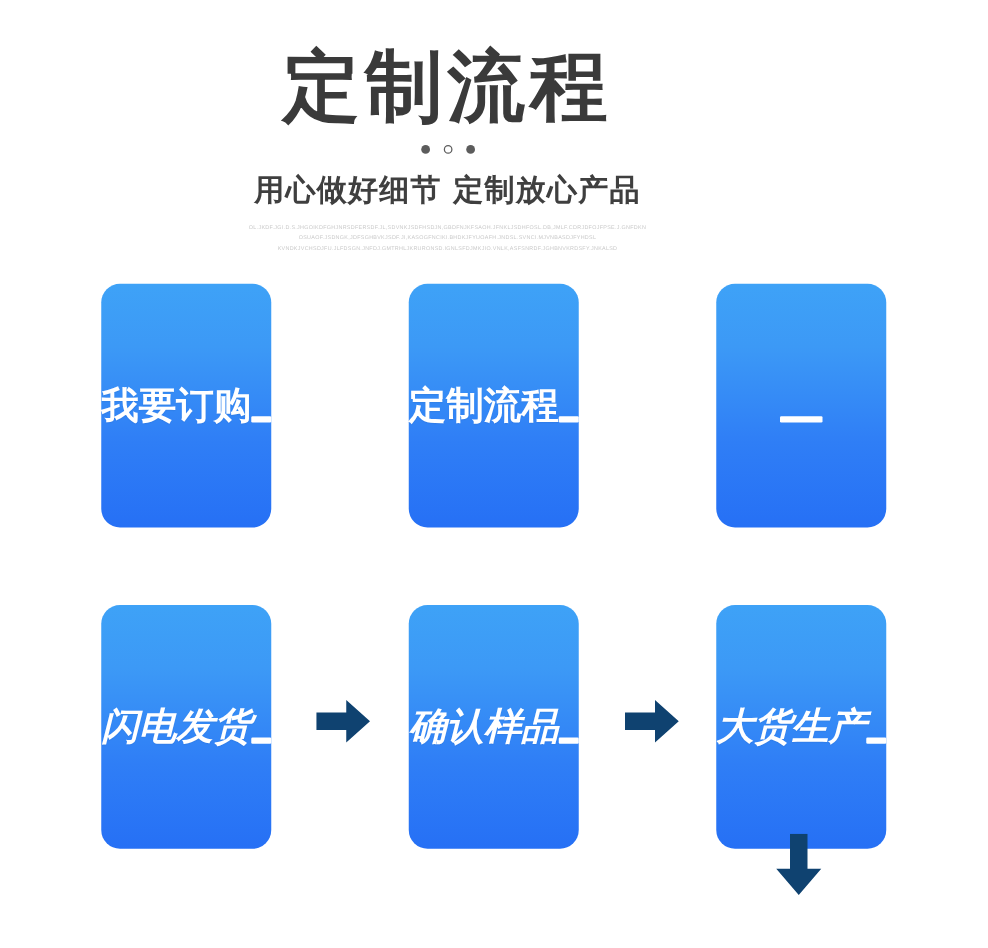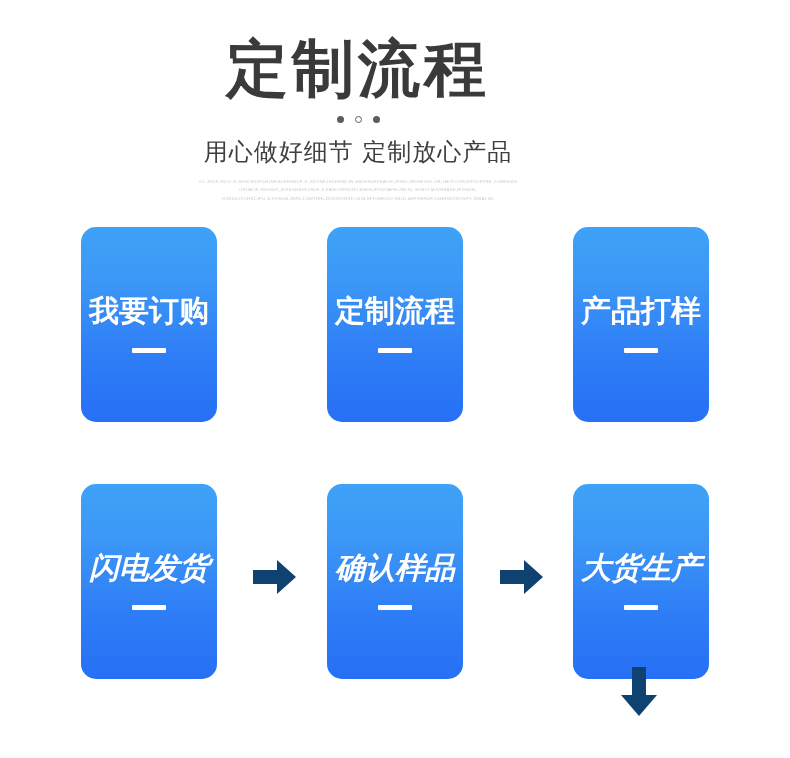--- a/index.html
+++ b/index.html
@@ -39,20 +39,21 @@
     width:7px; height:7px; border-radius:50%;
     border:1.5px solid #5c5c5c; background:transparent;
   }
 
   .subtitle {
     margin-top:11px;
     font-size:24px;
     color:#3f3f3f;
     letter-spacing:1px;
     font-family:"DejaVu Sans","Liberation Sans",sans-serif;
+    font-weight:bold;
   }
 
   .fineprint {
     margin-top:10px;
     color:#c9c9c9;
     font-size:4.3px;
     line-height:1.95;
     letter-spacing:0.25px;
     width:330px;
     margin-left:auto;
@@ -77,21 +78,21 @@
   .row-top    { top:8px; }
   .row-bottom { top:265px;font-style:italic; }
 
   .step-box {
     position:relative;
     width:136px;
     height:195px;
     border-radius:15px;
     background:linear-gradient(180deg,#3ea2f7 0%,#3c99f6 26%,#2f7ef6 65%,#2670f5 100%);
     display:flex;
-    flex-direction:column;
+    flex-direction:row;
     align-items:center;
     justify-content:center;
     flex:0 0 auto;
   }
   .step-label {
     color:#ffffff;
     font-size:30px;
     font-weight:bold;
     letter-spacing:0px;
     line-height:1;
@@ -142,21 +143,20 @@
   <div class="row row-top">
     <div class="step-box">
       <span class="step-label">我要订购</span>
       <span class="step-dash"></span>
     </div>
     <div class="step-box">
       <span class="step-label">定制流程</span>
       <span class="step-dash"></span>
     </div>
     <div class="step-box">
-      <span class="step-label">产品打样</span>
       <span class="step-dash"></span>
     </div>
   </div>
 
   <div class="row row-bottom">
     <div class="step-box">
       <span class="step-label">闪电发货</span>
       <span class="step-dash"></span>
     </div>
     <div class="step-box">

